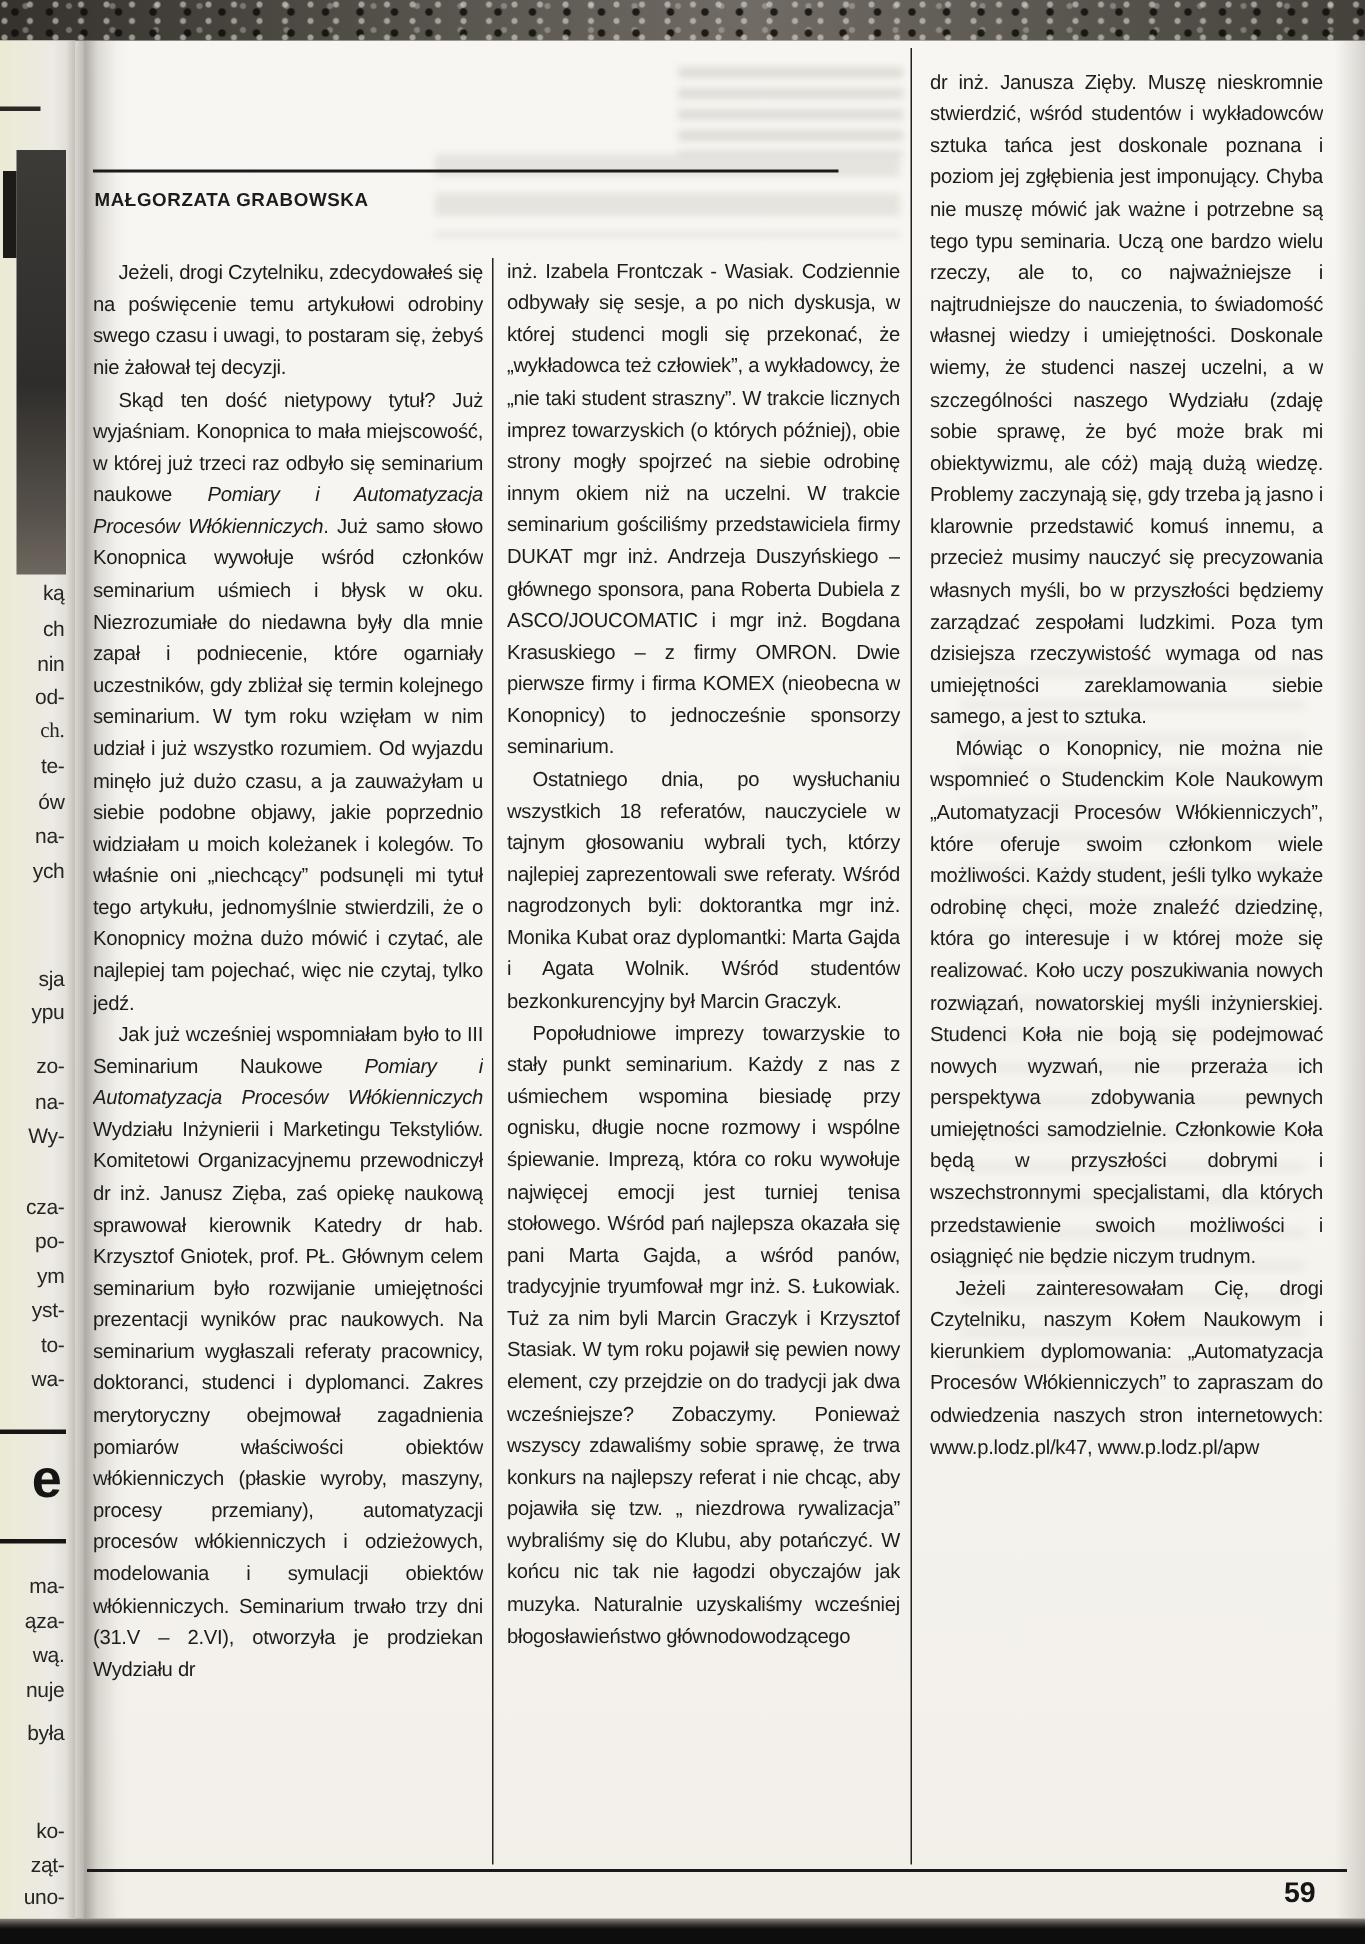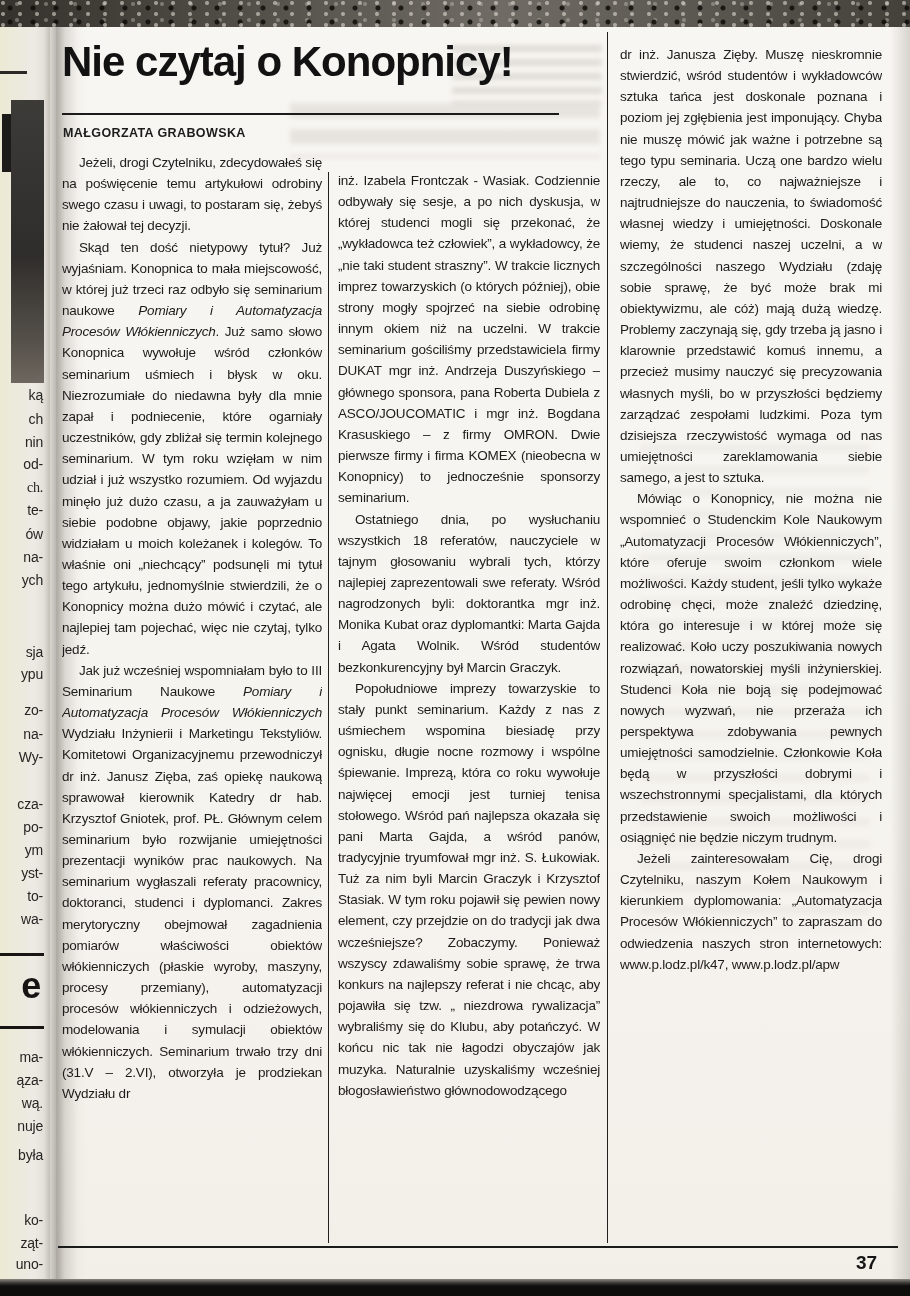--- a/index.html
+++ b/index.html
@@ -71,21 +71,21 @@
     position:absolute;left:63px;top:126px;margin:0;
     font-size:12.5px;font-weight:bold;letter-spacing:.4px;color:#1c1c1c;
   }
   .col{
     position:absolute;text-align:justify;color:#1d1c1b;
     font-size:13.5px;line-height:21.15px;letter-spacing:-0.2px;overflow:hidden;
   }
   .col p{margin:0;text-indent:17px;}
   .col p.noindent{text-indent:0;}
   .it{font-style:italic;}
-  .col-1{left:62px;top:152px;width:260px;height:1078px;}
+  .col-1{left:62px;top:171px;width:260px;height:1078px;}
   .col-2{left:338px;top:170px;width:262px;height:1078px;}
   .col-3{left:620px;top:44px;width:262px;height:1204px;}
   .vrule{position:absolute;width:1.4px;background:#222120;}
   .vrule-1{left:328px;top:172px;height:1071px;}
   .vrule-2{left:607px;top:32px;height:1211px;}
   .footer-rule{position:absolute;left:58px;top:1246px;width:840px;height:2.4px;background:#1a1a1a;}
   .footer-journal{
     position:absolute;left:60px;top:1255px;width:810px;text-align:center;margin:0;
     font-size:16.5px;letter-spacing:.2px;color:#1b1b1b;
   }
@@ -140,21 +140,20 @@
       <span class="frag" style="top: 1236px;">ząt-</span>
     </div>
   <div class="gutter"></div>
   <div class="page-shade"></div>
   <div class="right-edge"></div>
 
   <div class="ghost ghost-a"></div>
   <div class="ghost ghost-b"></div>
   <div class="ghost ghost-c"></div>
 
-  <h1 class="title">Nie czytaj o Konopnicy!</h1>
   <div class="title-rule"></div>
   <p class="author">MAŁGORZATA GRABOWSKA</p>
 
   <div class="col col-1">
       <p><span>Jeżeli, drogi Czytelniku, zdecydowałeś się na poświęcenie temu artykułowi odrobiny swego czasu i uwagi, to postaram się, żebyś nie żałował tej decyzji.</span></p>
       <p><span>Skąd ten dość nietypowy tytuł? Już wyjaśniam. Konopnica to mała miejscowość, w której już trzeci raz odbyło się seminarium naukowe </span><span class="it">Pomiary i Automatyzacja Procesów Włókienniczych</span><span>. Już samo słowo Konopnica wywołuje wśród członków seminarium uśmiech i błysk w oku. Niezrozumiałe do niedawna były dla mnie zapał i podniecenie, które ogarniały uczestników, gdy zbliżał się termin kolejnego seminarium. W tym roku wzięłam w nim udział i już wszystko rozumiem. Od wyjazdu minęło już dużo czasu, a ja zauważyłam u siebie podobne objawy, jakie poprzednio widziałam u moich koleżanek i kolegów. To właśnie oni „niechcący” podsunęli mi tytuł tego artykułu, jednomyślnie stwierdzili, że o Konopnicy można dużo mówić i czytać, ale najlepiej tam pojechać, więc nie czytaj, tylko jedź.</span></p>
       <p><span>Jak już wcześniej wspomniałam było to III Seminarium Naukowe </span><span class="it">Pomiary i Automatyzacja Procesów Włókienniczych</span><span> Wydziału Inżynierii i Marketingu Tekstyliów. Komitetowi Organizacyjnemu przewodniczył dr inż. Janusz Zięba, zaś opiekę naukową sprawował kierownik Katedry dr hab. Krzysztof Gniotek, prof. PŁ. Głównym celem seminarium było rozwijanie umiejętności prezentacji wyników prac naukowych. Na seminarium wygłaszali referaty pracownicy, doktoranci, studenci i dyplomanci. Zakres merytoryczny obejmował zagadnienia pomiarów właściwości obiektów włókienniczych (płaskie wyroby, maszyny, procesy przemiany), automatyzacji procesów włókienniczych i odzieżowych, modelowania i symulacji obiektów włókienniczych. Seminarium trwało trzy dni (31.V – 2.VI), otworzyła je prodziekan Wydziału dr</span></p>
     </div>
   <div class="col col-2">
       <p class="noindent"><span>inż. Izabela Frontczak - Wasiak. Codziennie odbywały się sesje, a po nich dyskusja, w której studenci mogli się przekonać, że „wykładowca też człowiek”, a wykładowcy, że „nie taki student straszny”. W trakcie licznych imprez towarzyskich (o których później), obie strony mogły spojrzeć na siebie odrobinę innym okiem niż na uczelni. W trakcie seminarium gościliśmy przedstawiciela firmy DUKAT mgr inż. Andrzeja Duszyńskiego – głównego sponsora, pana Roberta Dubiela z ASCO/JOUCOMATIC i mgr inż. Bogdana Krasuskiego – z firmy OMRON. Dwie pierwsze firmy i firma KOMEX (nieobecna w Konopnicy) to jednocześnie sponsorzy seminarium.</span></p>
@@ -163,15 +162,15 @@
     </div>
   <div class="col col-3">
       <p class="noindent"><span>dr inż. Janusza Zięby. Muszę nieskromnie stwierdzić, wśród studentów i wykładowców sztuka tańca jest doskonale poznana i poziom jej zgłębienia jest imponujący. Chyba nie muszę mówić jak ważne i potrzebne są tego typu seminaria. Uczą one bardzo wielu rzeczy, ale to, co najważniejsze i najtrudniejsze do nauczenia, to świadomość własnej wiedzy i umiejętności. Doskonale wiemy, że studenci naszej uczelni, a w szczególności naszego Wydziału (zdaję sobie sprawę, że być może brak mi obiektywizmu, ale cóż) mają dużą wiedzę. Problemy zaczynają się, gdy trzeba ją jasno i klarownie przedstawić komuś innemu, a przecież musimy nauczyć się precyzowania własnych myśli, bo w przyszłości będziemy zarządzać zespołami ludzkimi. Poza tym dzisiejsza rzeczywistość wymaga od nas umiejętności zareklamowania siebie samego, a jest to sztuka.</span></p>
       <p><span>Mówiąc o Konopnicy, nie można nie wspomnieć o Studenckim Kole Naukowym „Automatyzacji Procesów Włókienniczych”, które oferuje swoim członkom wiele możliwości. Każdy student, jeśli tylko wykaże odrobinę chęci, może znaleźć dziedzinę, która go interesuje i w której może się realizować. Koło uczy poszukiwania nowych rozwiązań, nowatorskiej myśli inżynierskiej. Studenci Koła nie boją się podejmować nowych wyzwań, nie przeraża ich perspektywa zdobywania pewnych umiejętności samodzielnie. Członkowie Koła będą w przyszłości dobrymi i wszechstronnymi specjalistami, dla których przedstawienie swoich możliwości i osiągnięć nie będzie niczym trudnym.</span></p>
       <p><span>Jeżeli zainteresowałam Cię, drogi Czytelniku, naszym Kołem Naukowym i kierunkiem dyplomowania: „Automatyzacja Procesów Włókienniczych” to zapraszam do odwiedzenia naszych stron internetowych: www.p.lodz.pl/k47, www.p.lodz.pl/apw</span></p>
     </div>
   <div class="vrule vrule-1"></div>
   <div class="vrule vrule-2"></div>
 
   <div class="footer-rule"></div>
-  <p class="footer-page">37</p>
+  <p class="footer-page">59</p>
 
 </div>
 
 </body></html>

